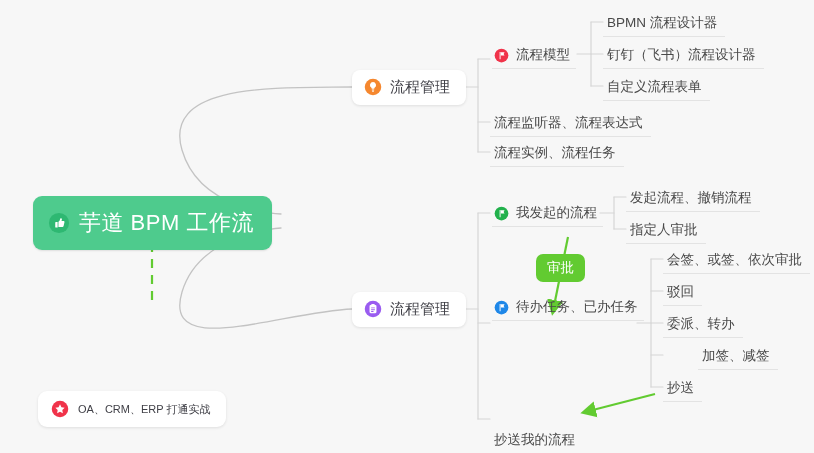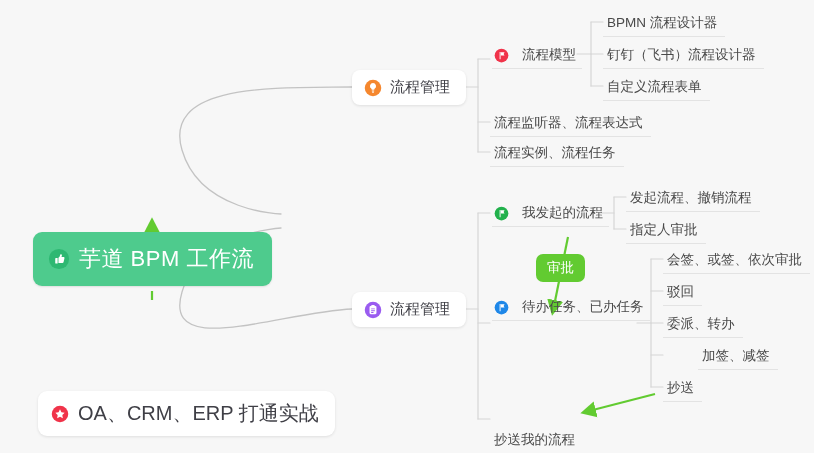--- a/index.html
+++ b/index.html
@@ -14,41 +14,40 @@
   #svg{position:absolute;left:0;top:0;width:814px;height:453px;pointer-events:none;}
 
   
   .root-node{
     position:absolute;
     display:flex;align-items:center;gap:9px;
     background:#4ecb8d;
     border-radius:9px;
     padding:12px 18px 12px 15px;
     box-shadow:0 1px 2px rgba(0,0,0,.10);
-    margin-top:36px;
   }
   .root-label{
     color:#ffffff;font-size:22px;letter-spacing:.5px;white-space:nowrap;
   }
 
   
   .branch-node{
     position:absolute;
-    display:flex;align-items:center;gap:8px;
+    display:flex;gap:8px;
     background:#ffffff;
     border-radius:8px;
     padding:8px 16px 8px 12px;
     box-shadow:0 1px 3px rgba(0,0,0,.10);
   }
   .branch-label{color:#3f3f46;font-size:15px;white-space:nowrap;}
 
   
   .node2{
     position:absolute;
-    display:flex;align-items:center;gap:13px;
+    display:flex;align-items:center;gap:7px;
     padding:3px 6px 4px 2px;
     border-bottom:1px solid #e3e3e3;
     white-space:nowrap;
   }
   .node2 .txt{color:#4a4a4a;font-size:13.5px;}
 
   
   .leaf{
     position:absolute;
     padding:3px 8px 4px 4px;
@@ -58,21 +57,21 @@
 
   
   .free-card{
     position:absolute;
     display:flex;align-items:center;gap:9px;
     background:#ffffff;
     border-radius:9px;
     padding:9px 16px 9px 13px;
     box-shadow:0 1px 3px rgba(0,0,0,.10);
   }
-  .free-card .txt{color:#3f3f46;font-size:20px;white-space:nowrap;}
+  .free-card .txt{color:#3f3f46;font-size:11px;white-space:nowrap;}
 
   
   .badge{
     position:absolute;
     background:#62cb31;
     border-radius:7px;
     padding:5px 11px;
     color:#ffffff;font-size:13.5px;white-space:nowrap;
     text-align:center;
   }

